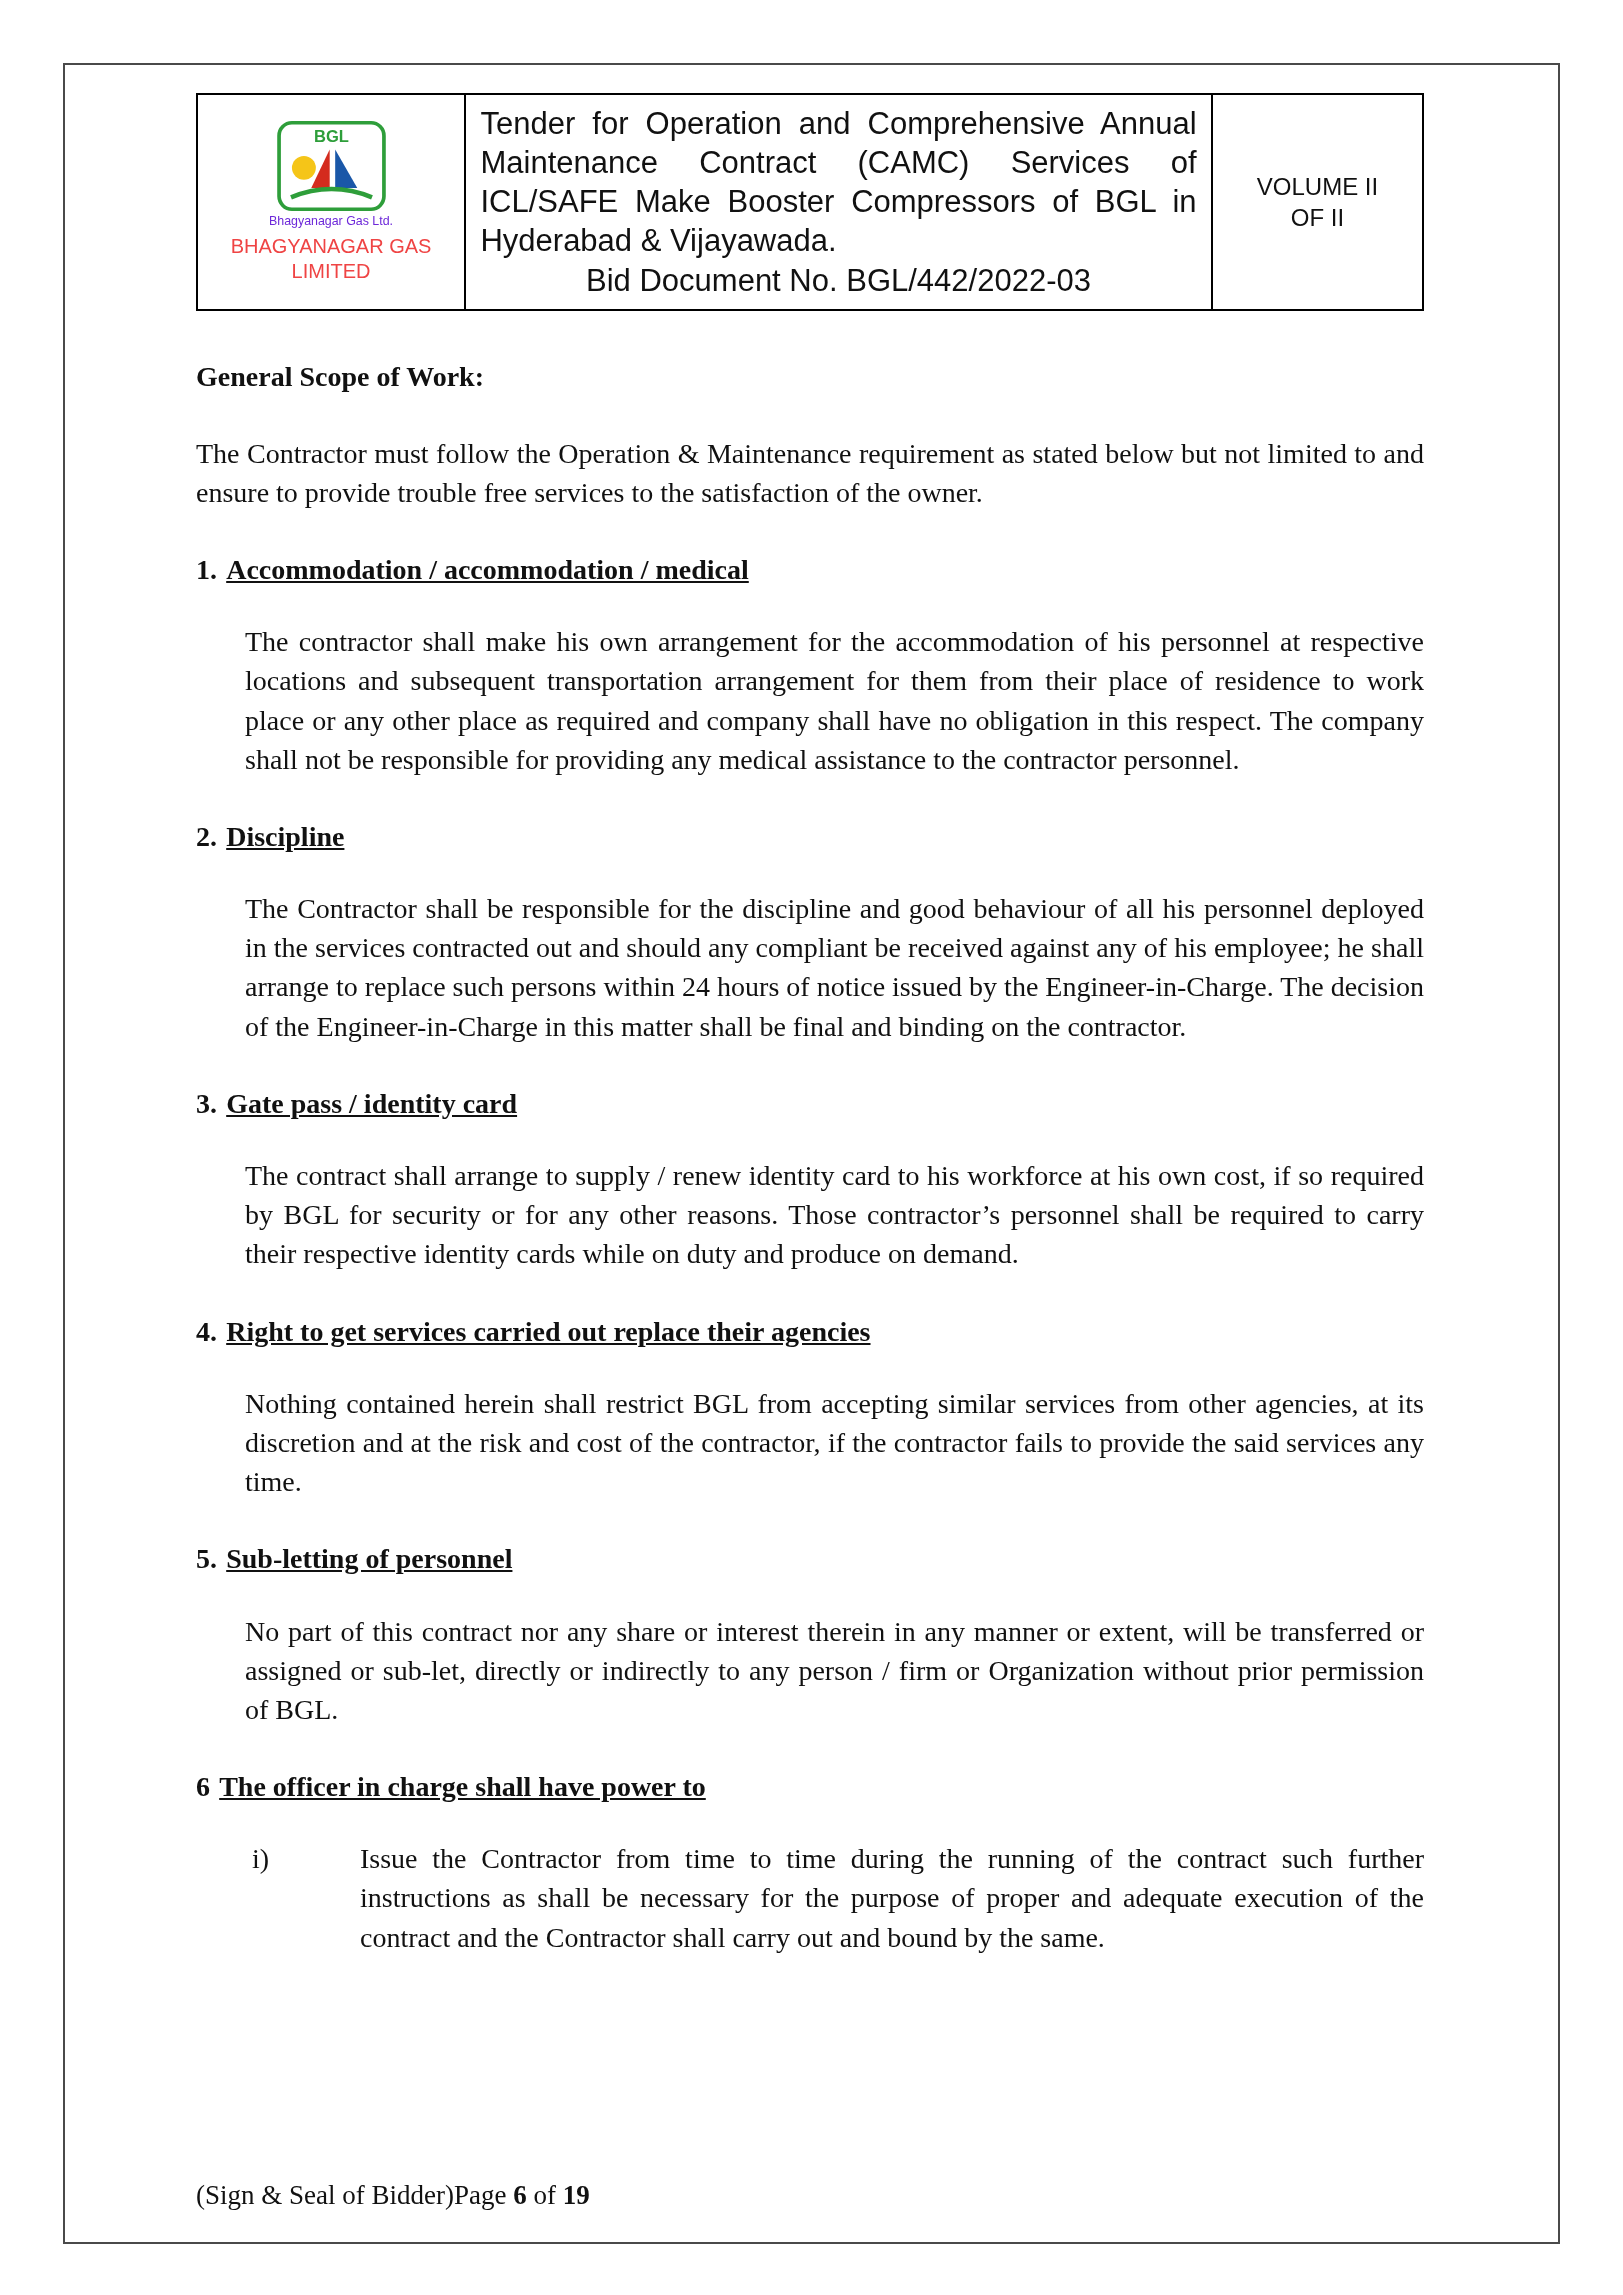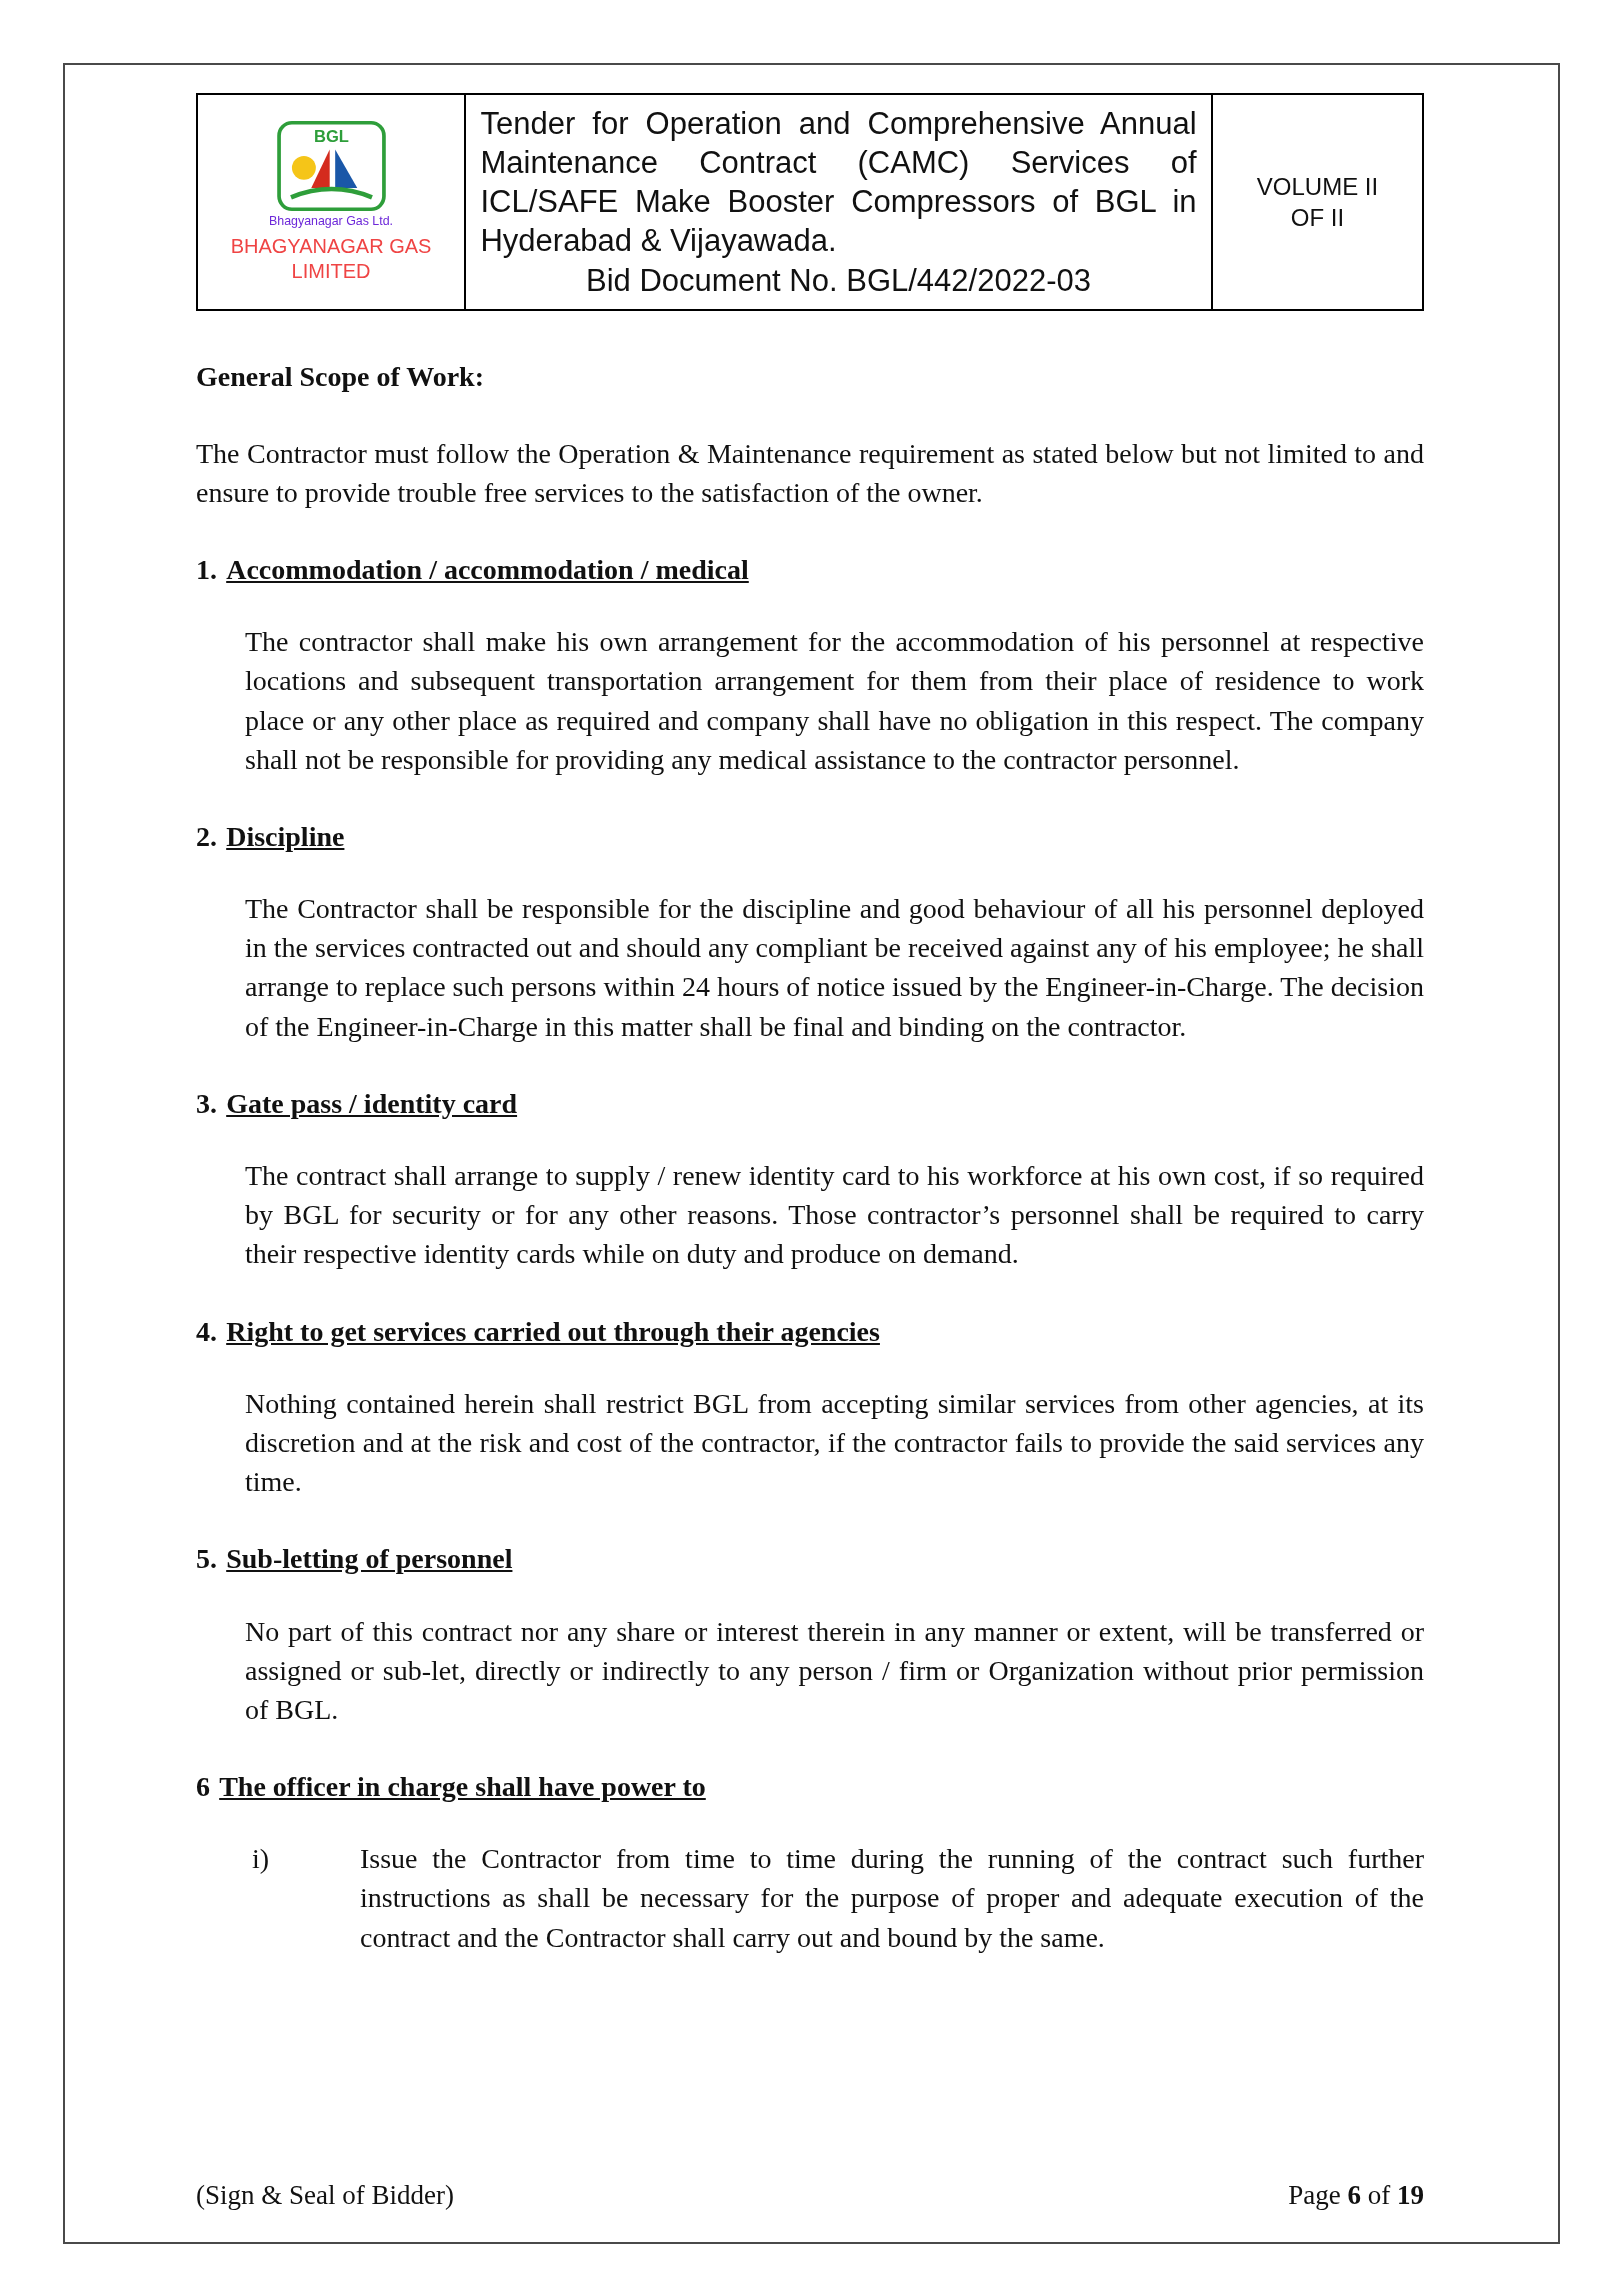--- a/index.html
+++ b/index.html
@@ -77,21 +77,20 @@
   .roman-item{
     display:flex;
     margin:33px 0 0 56px;
   }
   .roman-marker{width:108px;flex:0 0 108px;}
   .roman-text{flex:1;text-align:justify;}
   
   .footer{
     margin-top:auto;
     display:flex;
-    justify-content:space-between;
     font-size:27px;
     padding-bottom:3.9px;
   }
   .b{font-weight:bold;}
 </style>
 </head>
 <body>
 
 <div class="page">
   <div class="frame">
@@ -147,21 +146,21 @@
 
       <div class="section">
         <div class="section-heading">
           <span class="sec-num">3.</span><span class="sec-title">Gate pass / identity card</span>
         </div>
         <p class="sec-para">The contract shall arrange to supply / renew identity card to his workforce at his own cost, if so required by BGL for security or for any other reasons. Those contractor’s personnel shall be required to carry their respective identity cards while on duty and produce on demand.</p>
       </div>
 
       <div class="section">
         <div class="section-heading">
-          <span class="sec-num">4.</span><span class="sec-title">Right to get services carried out through their agencies</span>
+          <span class="sec-num">4.</span><span class="sec-title">Right to get services carried out replace their agencies</span>
         </div>
         <p class="sec-para">Nothing contained herein shall restrict BGL from accepting similar services from other agencies, at its discretion and at the risk and cost of the contractor, if the contractor fails to provide the said services any time.</p>
       </div>
 
       <div class="section">
         <div class="section-heading">
           <span class="sec-num">5.</span><span class="sec-title">Sub-letting of personnel</span>
         </div>
         <p class="sec-para">No part of this contract nor any share or interest therein in any manner or extent, will be transferred or assigned or sub-let, directly or indirectly to any person / firm or Organization without prior permission of BGL.</p>
       </div>

